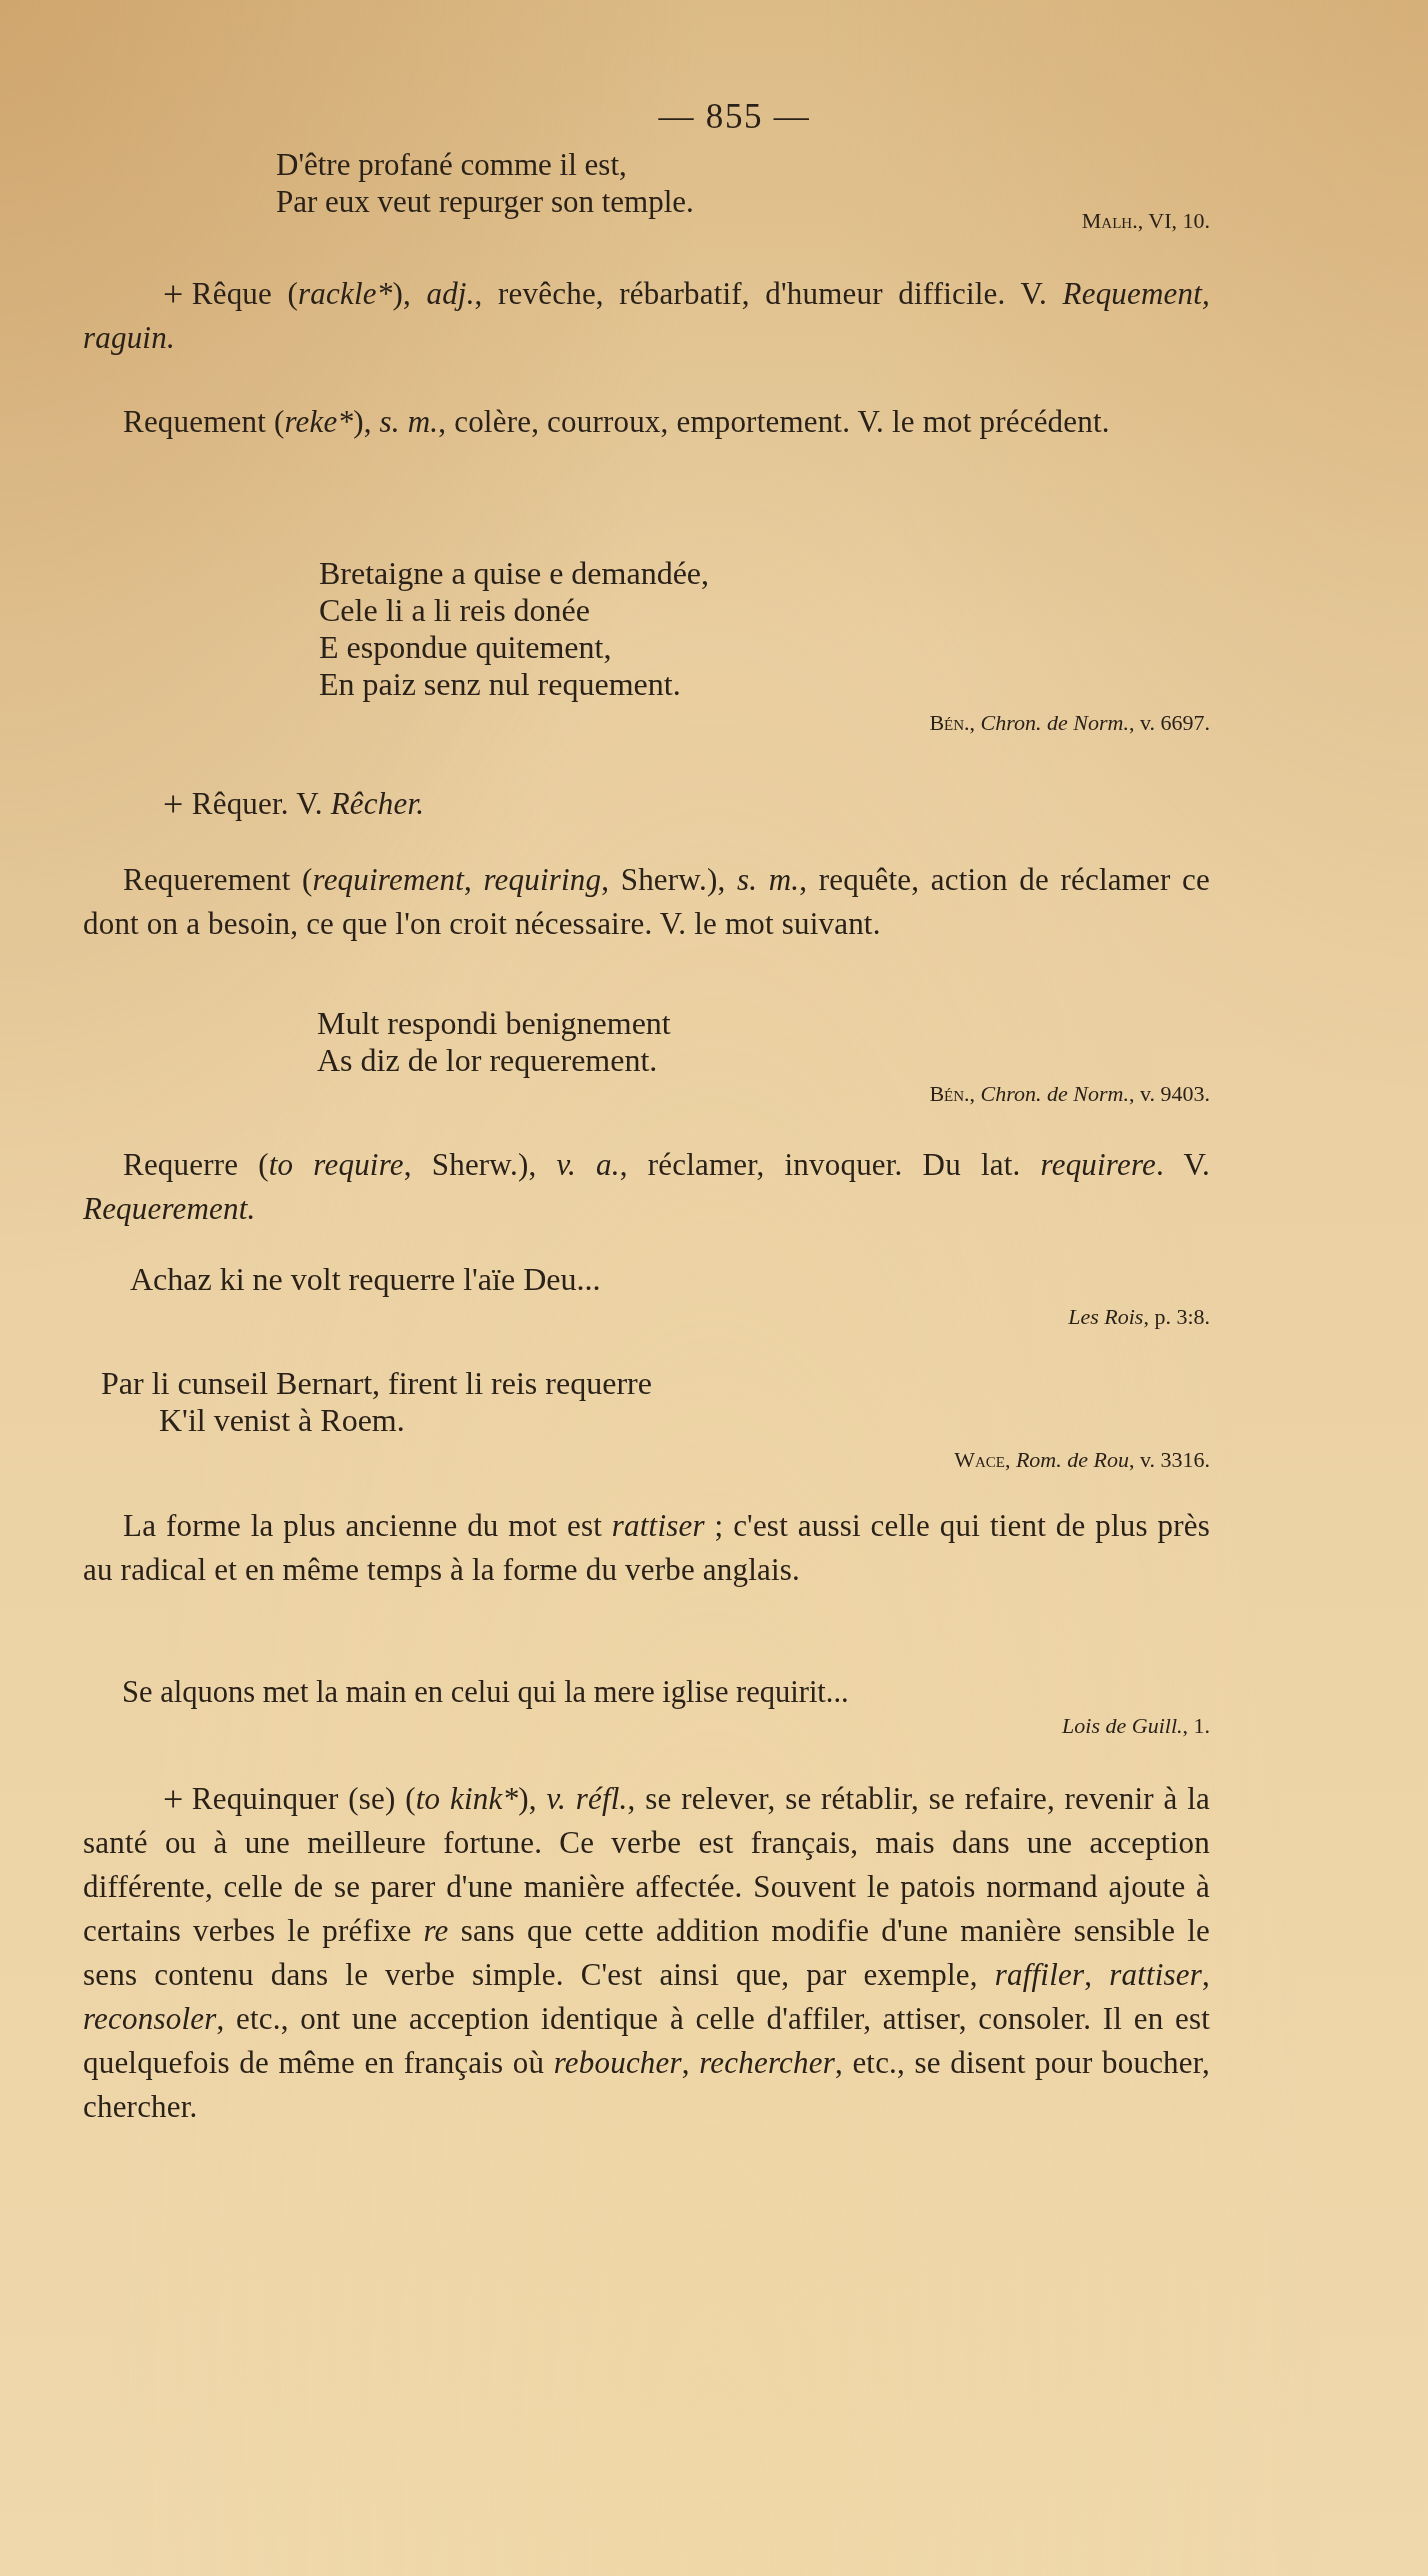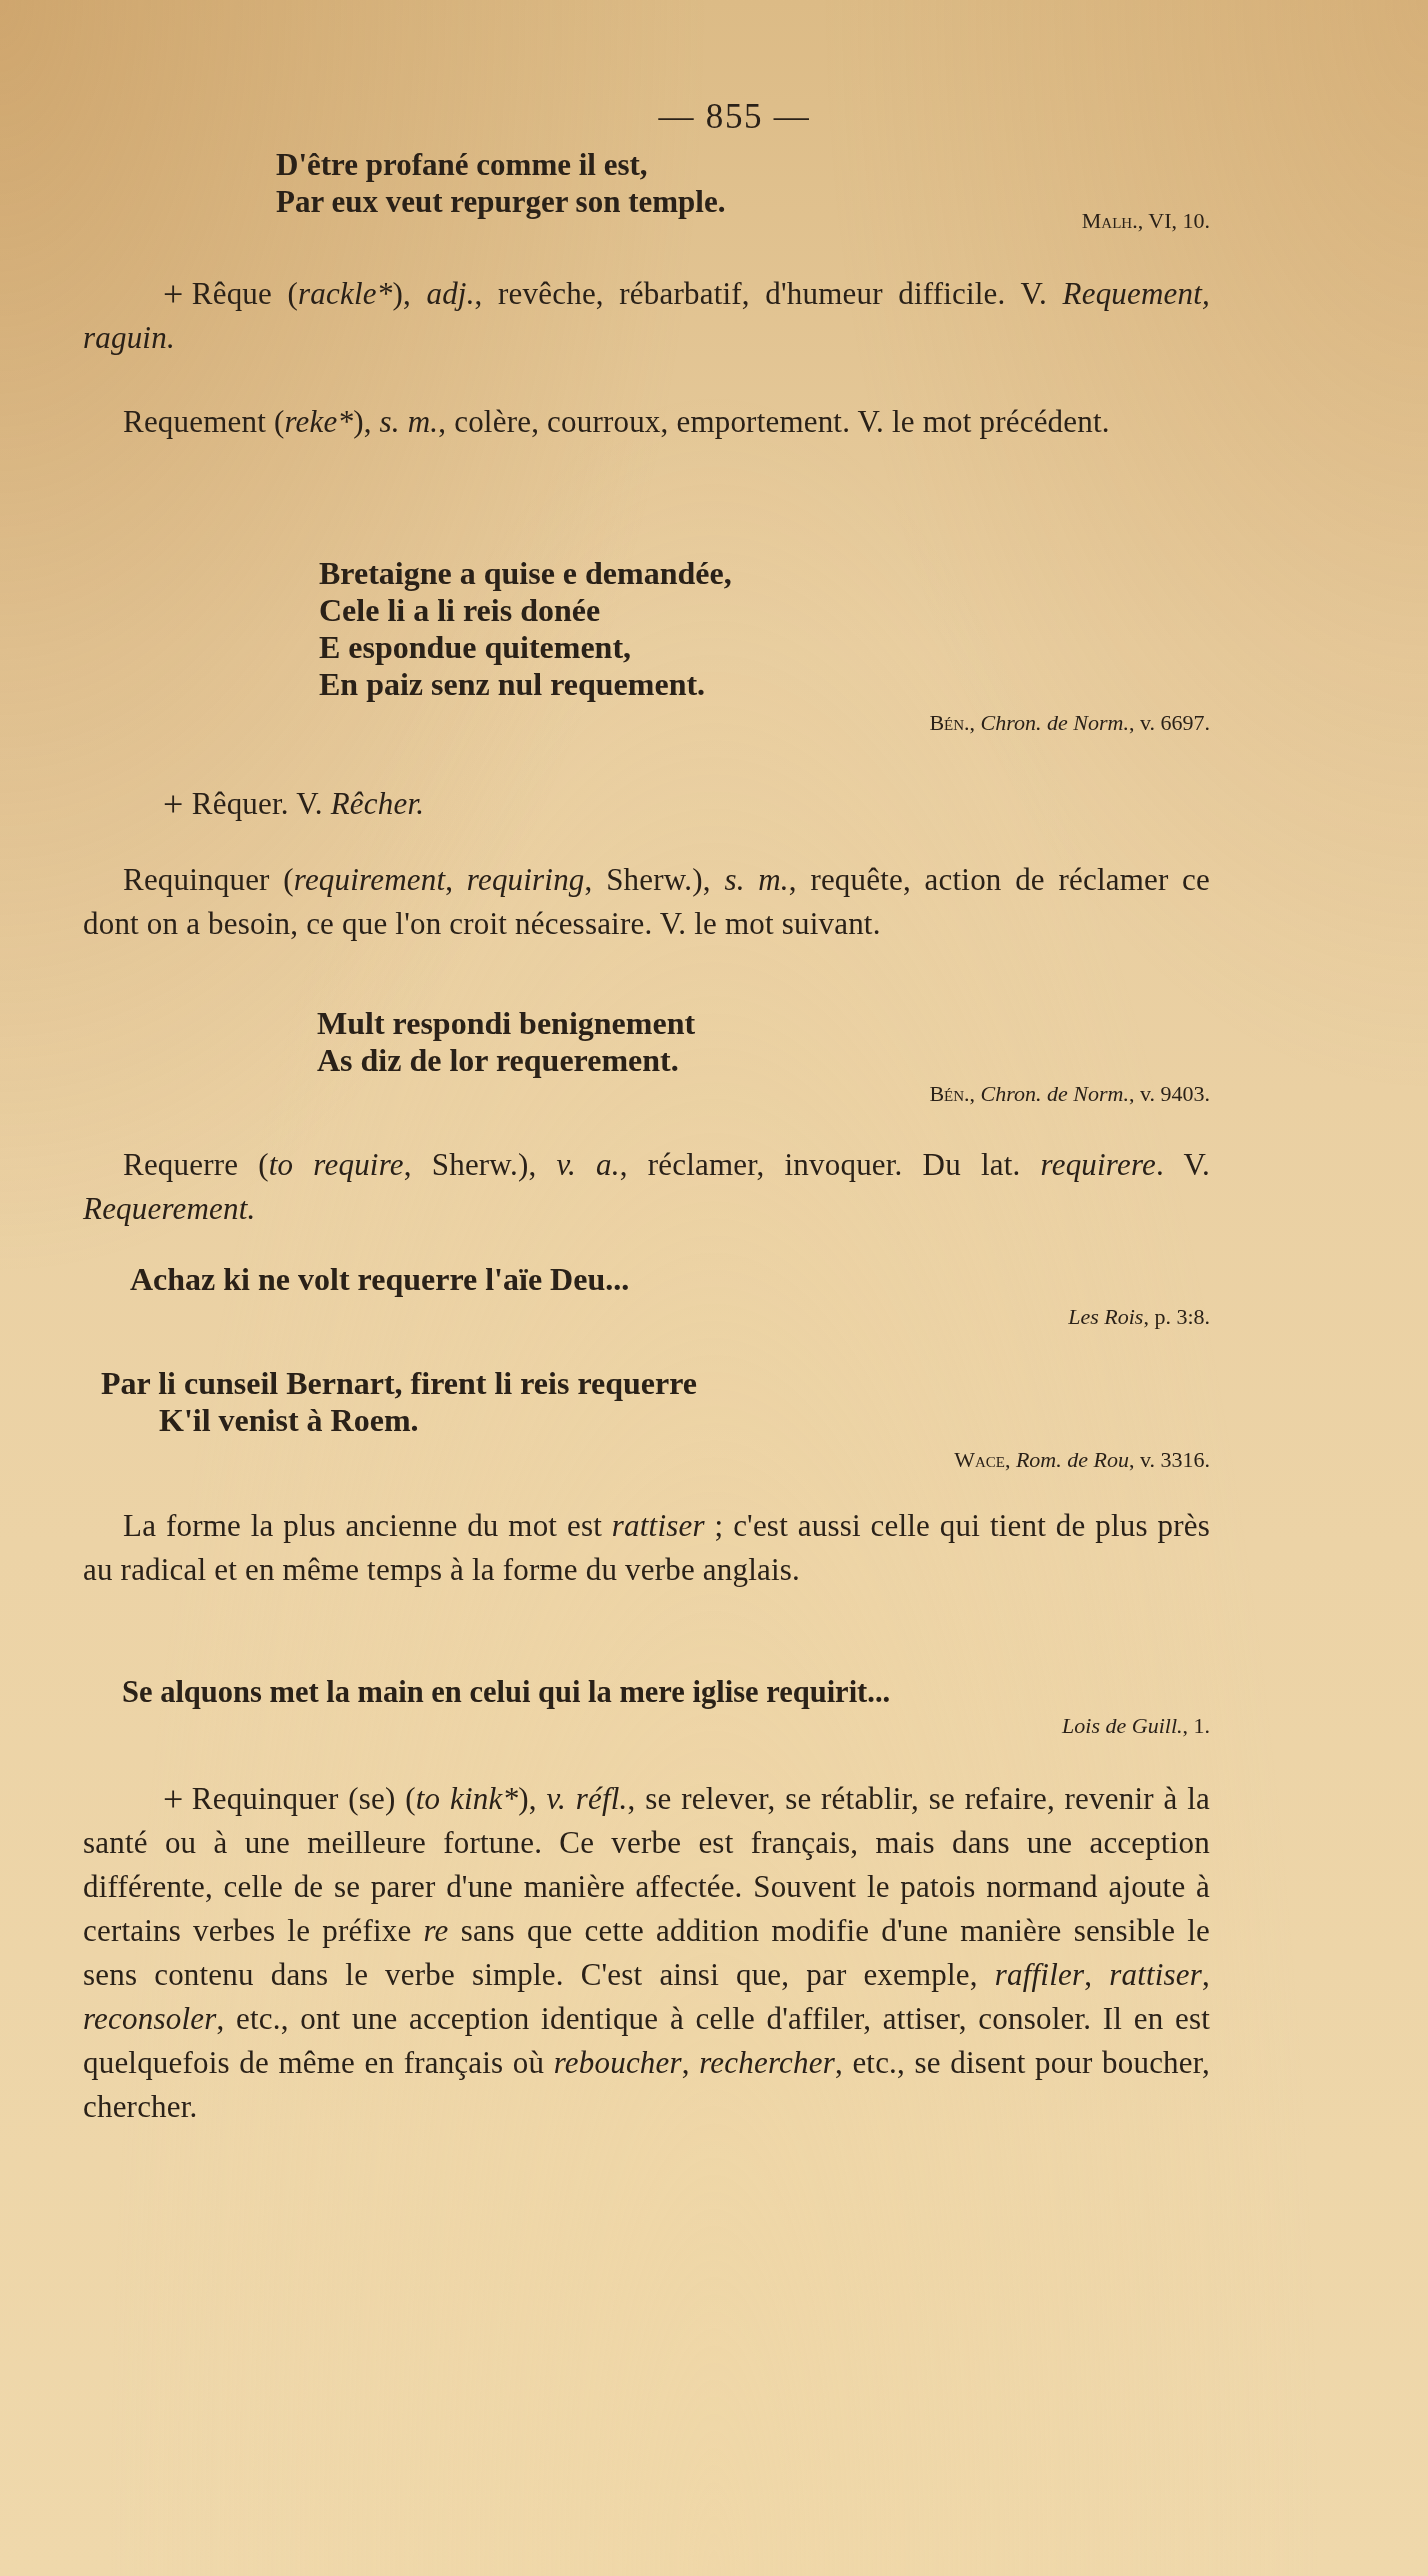--- a/index.html
+++ b/index.html
@@ -15,21 +15,21 @@
     font-family: "Liberation Serif", "DejaVu Serif", serif;
     position: relative;
     overflow: hidden;
   }
   .page { position: absolute; left: 0; top: 0; width: 1429px; height: 2576px; }
   .txt { font-size: 31px; line-height: 44px; letter-spacing: 0.2px; }
   .block { position: absolute; left: 83px; width: 1127px; }
   .just { text-align: justify; text-align-last: left; }
   .indent { text-indent: 40px; }
   .verse { position: absolute; font-size: 32px; line-height: 37px; }
-  .verse div { white-space: nowrap; font-weight: bold; }
+  .verse div { white-space: nowrap; }
   .src { position: absolute; font-size: 22px; line-height: 26.4px; text-align: right; right: 219px; white-space: nowrap; }
   .sc { font-variant: small-caps; }
   .hw { font-weight: normal; }
   .it { font-style: italic; }
   .cross { font-weight: normal; font-size: 36px; display: inline-block; margin-right: 8.3px; transform: translateY(1.7px); }
   .pageno { position: absolute; top: 97px; left: 0; width: 100%; text-align: center; font-size: 35px; letter-spacing: 1.7px; margin-left: 20px; }
 </style>
 </head>
 <body>
 
@@ -56,21 +56,21 @@
     <div>E espondue quitement,</div>
     <div>En paiz senz nul requement.</div>
   </div>
   <div class="src" style="top:710px;"><span class="sc">Bén.</span>, <span class="it">Chron. de Norm.</span><span>, v. 6697.</span></div>
 
   <div class="block txt indent" style="top:780px;">
     <span class="cross">+</span><span class="hw">Rêquer.</span><span> V. </span><span class="it">Rêcher.</span>
   </div>
 
   <div class="block txt just indent" style="top:858px;">
-    <span class="hw">Requinquer</span><span> (</span><span class="it">requirement</span><span>, </span><span class="it">requiring</span><span>, Sherw.), </span><span class="it">s. m.</span><span>, requête, action de réclamer ce dont on a besoin, ce que l'on croit nécessaire. V. le mot suivant.</span>
+    <span class="hw">Requerement</span><span> (</span><span class="it">requirement</span><span>, </span><span class="it">requiring</span><span>, Sherw.), </span><span class="it">s. m.</span><span>, requête, action de réclamer ce dont on a besoin, ce que l'on croit nécessaire. V. le mot suivant.</span>
   </div>
   <div class="verse" style="left:317px; top:1005px;">
     <div>Mult respondi benignement</div>
     <div>As diz de lor requerement.</div>
   </div>
   <div class="src" style="top:1081px;"><span class="sc">Bén.</span>, <span class="it">Chron. de Norm.</span><span>, v. 9403.</span></div>
 
   <div class="block txt just indent" style="top:1143px;">
     <span class="hw">Requerre</span><span> (</span><span class="it">to require</span><span>, Sherw.), </span><span class="it">v. a.</span><span>, réclamer, invoquer. Du lat. </span><span class="it">requirere</span><span>. V. </span><span class="it">Requerement.</span>
   </div>

